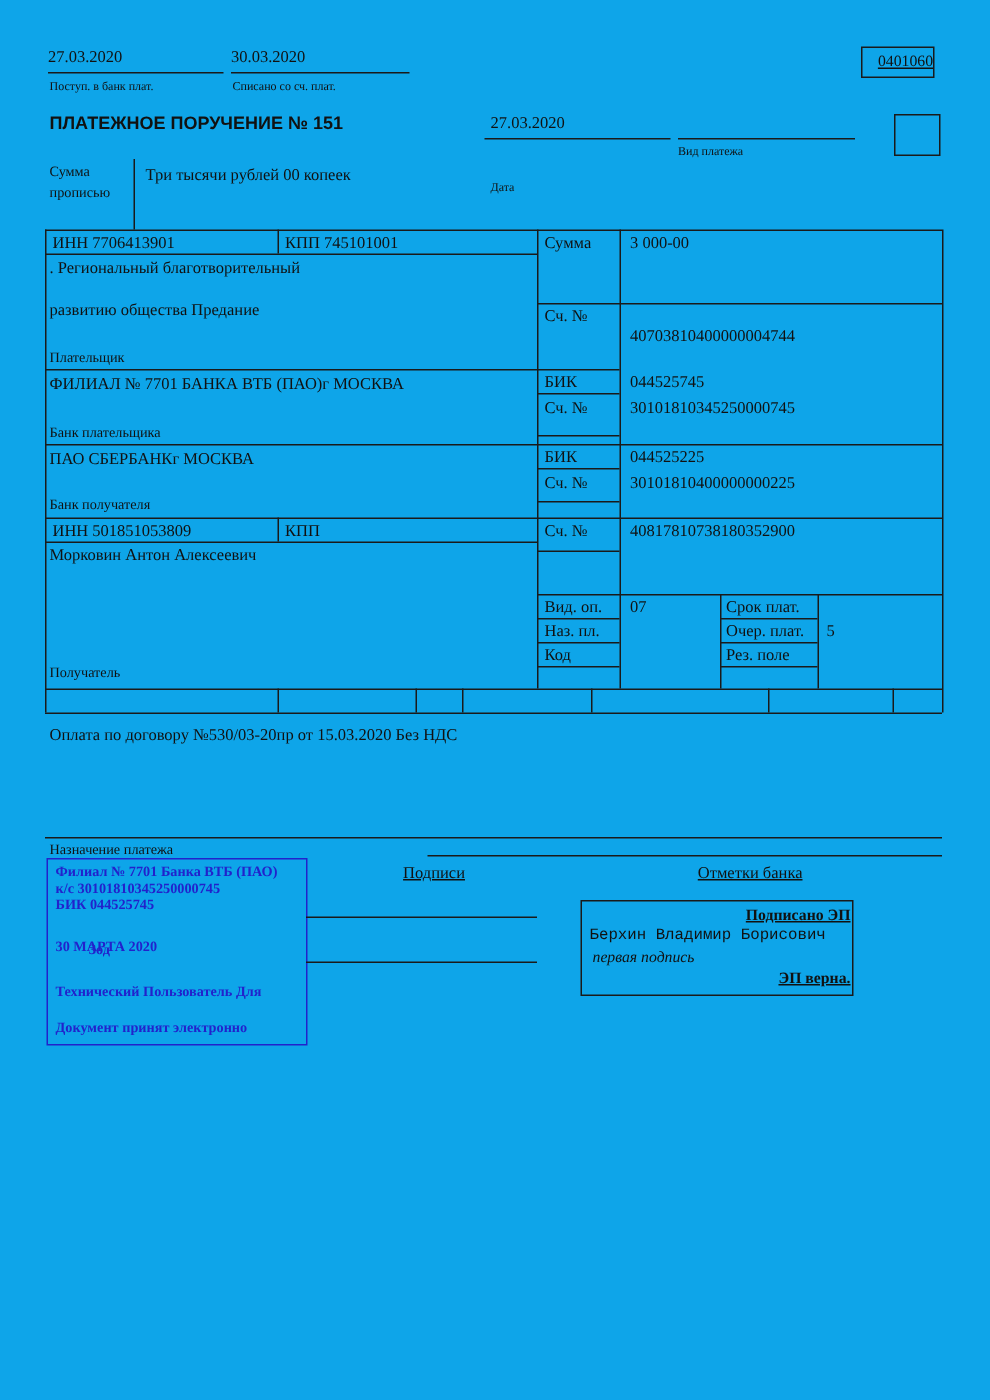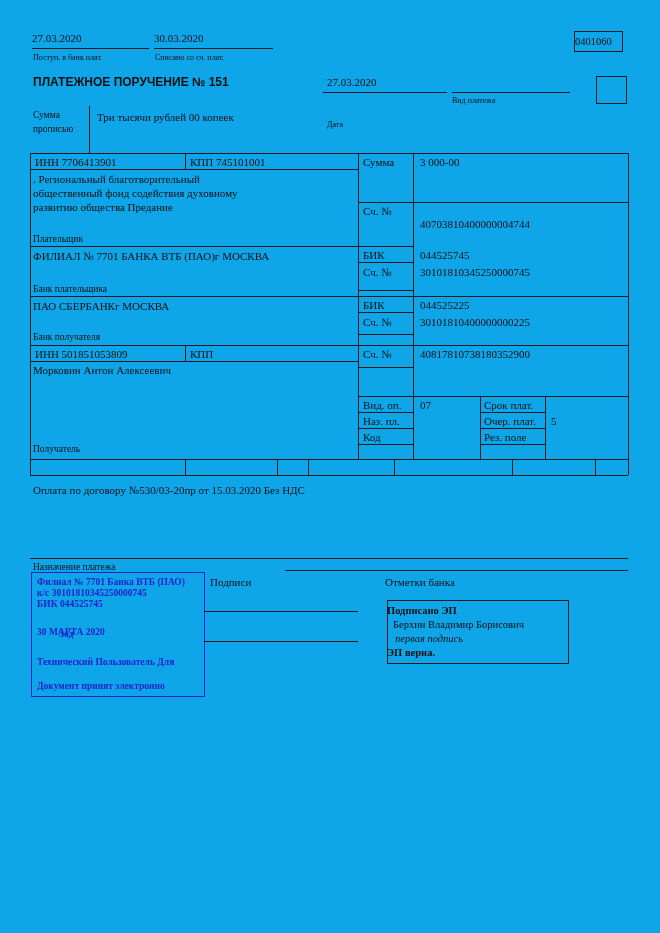--- a/index.html
+++ b/index.html
@@ -8,21 +8,21 @@
     font-family:"Liberation Serif","DejaVu Serif",serif;color:#111;
     overflow:hidden;margin:0 auto;
   }
   .t{position:absolute;font-size:11px;line-height:13px;white-space:nowrap;}
   .small{font-size:8px;line-height:9px;}
   .sub{font-size:9.5px;line-height:11px;}
   .hl{position:absolute;height:1px;background:#1a1a1a;}
   .vl{position:absolute;width:1px;background:#1a1a1a;}
   .box{position:absolute;border:1px solid #1a1a1a;background:transparent;}
   .title{font-family:"Liberation Sans","DejaVu Sans",sans-serif;font-weight:bold;font-size:12px;}
-  .center{text-align:left;white-space:nowrap;}
+  .center{text-align:right;white-space:nowrap;text-decoration:underline;}
   .blue{font-weight:bold;font-size:9.5px;line-height:11px;}
   .b{font-weight:bold;}
   .i{font-style:italic;}
 </style>
 </head>
 <body>
 
 <div class="page">
 
   <div class="t" style="left:32px;top:32px;">27.03.2020</div>
@@ -55,21 +55,20 @@
   <div class="vl" style="left:628px;top:153px;height:322px;"></div>
   <div class="vl" style="left:358px;top:153px;height:306px;"></div>
   <div class="vl" style="left:413px;top:153px;height:306px;"></div>
 
   <div class="t" style="left:35px;top:156px;">ИНН 7706413901</div>
   <div class="vl" style="left:185px;top:153px;height:16px;"></div>
   <div class="t" style="left:190px;top:156px;">КПП 745101001</div>
   <div class="hl" style="left:30px;top:169px;width:328px;"></div>
 
   <div class="t" style="left:33px;top:173px;">. Региональный благотворительный</div>
-  <div class="t" style="left:33px;top:187px;">общественный фонд содействия духовному</div>
   <div class="t" style="left:33px;top:201px;">развитию общества Предание</div>
   <div class="t sub" style="left:33px;top:234px;">Плательщик</div>
   <div class="hl" style="left:30px;top:246px;width:383px;"></div>
 
   <div class="t" style="left:363px;top:156px;">Сумма</div>
   <div class="t" style="left:420px;top:156px;">3 000-00</div>
   <div class="hl" style="left:358px;top:202px;width:270px;"></div>
 
   <div class="t" style="left:363px;top:205px;">Сч. №</div>
   <div class="t" style="left:420px;top:218px;">40703810400000004744</div>
@@ -145,17 +144,17 @@
   <div class="t blue" style="left: 37px; top: 681px; color: rgb(34, 34, 204);">Документ принят электронно</div>
 
   <div class="t center" style="left:210px;top:576px;width:100px;">Подписи</div>
   <div class="hl" style="left:204px;top:611px;width:154px;"></div>
   <div class="hl" style="left:204px;top:641px;width:154px;"></div>
 
   <div class="hl" style="left:285px;top:570px;width:343px;"></div>
   <div class="t center" style="left:385px;top:576px;width:150px;">Отметки банка</div>
   <div class="box" style="left:387px;top:600px;width:180px;height:62px;"></div>
   <div class="t center b" style="left:387px;top:604px;width:180px;font-size:10.5px;">Подписано ЭП</div>
-  <div class="t" style="left:393px;top:618px;font-size:10.5px;">Берхин Владимир Борисович</div>
+  <div class="t" style="left:393px;top:618px;font-size:10.5px;font-family:Liberation Mono, monospace;">Берхин Владимир Борисович</div>
   <div class="t i" style="left:395px;top:632px;font-size:10.5px;">первая подпись</div>
   <div class="t center b" style="left:387px;top:646px;width:180px;font-size:10.5px;">ЭП верна.</div>
 
 </div>
 
 </body></html>

